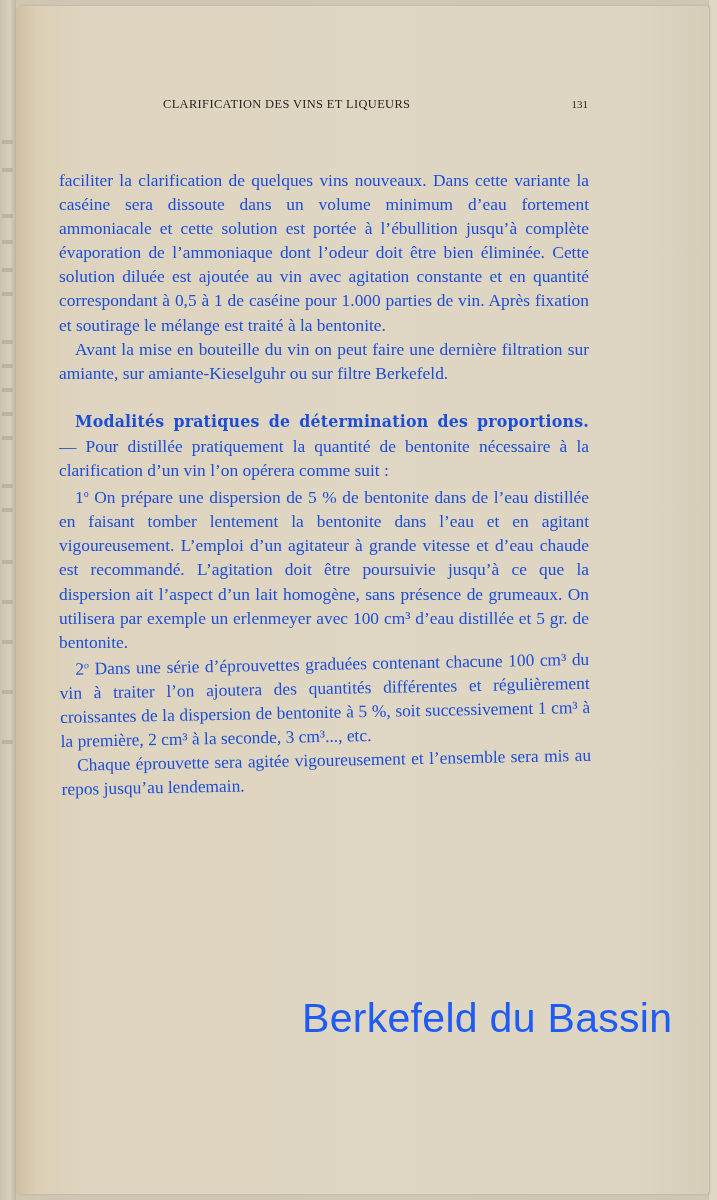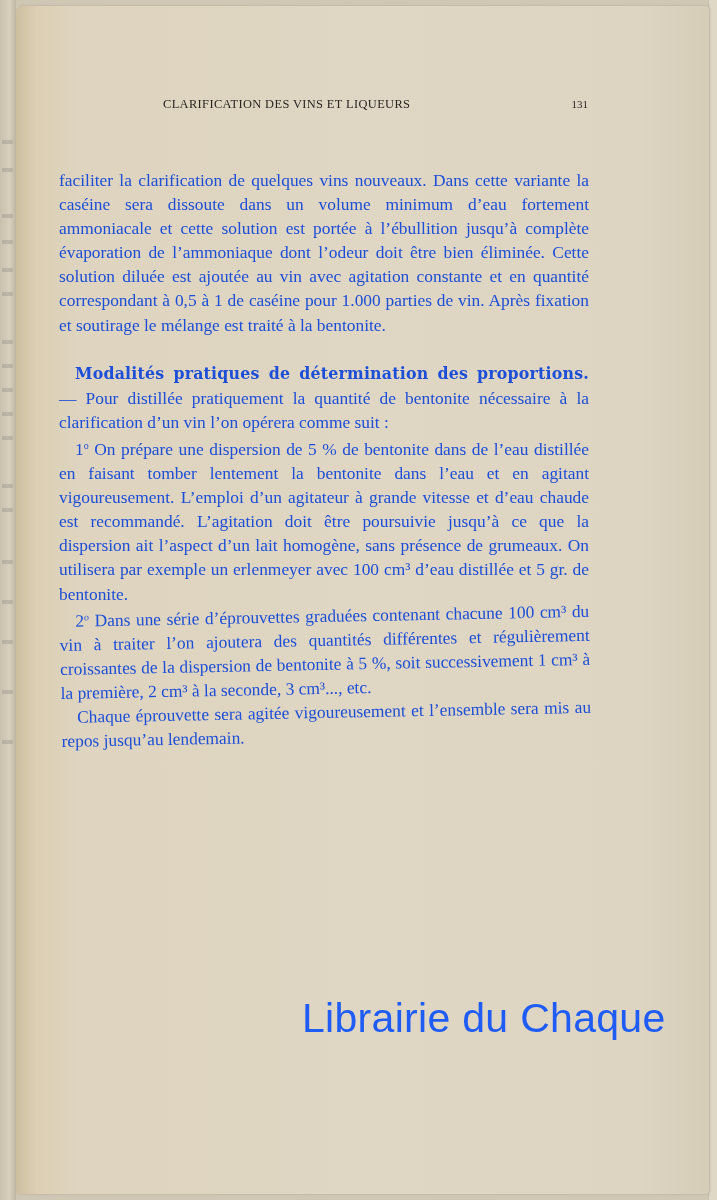--- a/index.html
+++ b/index.html
@@ -143,21 +143,22 @@
 
 <div class="page"></div>
 
 <div class="header">
   <span class="running-title">CLARIFICATION DES VINS ET LIQUEURS</span>
   <span class="page-number">131</span>
 </div>
 
 <div class="body-text">
   <p>faciliter la clarification de quelques vins nouveaux. Dans cette variante la caséine sera dissoute dans un volume minimum d’eau fortement ammoniacale et cette solution est portée à l’ébullition jusqu’à complète évaporation de l’ammoniaque dont l’odeur doit être bien éliminée. Cette solution diluée est ajoutée au vin avec agitation constante et en quantité correspondant à 0,5 à 1 de caséine pour 1.000 parties de vin. Après fixation et soutirage le mélange est traité à la bentonite.</p>
+  <p class="indent">Avant la mise en bouteille du vin on peut faire une dernière filtration sur amiante, sur amiante-Kieselguhr ou sur filtre Berkefeld.</p>
   <p class="indent section"><span class="section-title">Modalités pratiques de détermination des proportions.</span><span> — Pour distillée pratiquement la quantité de bentonite nécessaire à la clarification d’un vin l’on opérera comme suit :</span></p>
   <p class="indent"><span>1</span><span class="sup">o</span><span> On prépare une dispersion de 5 % de bentonite dans de l’eau distillée en faisant tomber lentement la bentonite dans l’eau et en agitant vigoureusement. L’emploi d’un agitateur à grande vitesse et d’eau chaude est recommandé. L’agitation doit être poursuivie jusqu’à ce que la dispersion ait l’aspect d’un lait homogène, sans présence de grumeaux. On utilisera par exemple un erlenmeyer avec 100 cm³ d’eau distillée et 5 gr. de bentonite.</span></p>
   <div class="tilted">
     <p class="indent"><span>2</span><span class="sup">o</span><span> Dans une série d’éprouvettes graduées contenant chacune 100 cm³ du vin à traiter l’on ajoutera des quantités différentes et régulièrement croissantes de la dispersion de bentonite à 5 %, soit successivement 1 cm³ à la première, 2 cm³ à la seconde, 3 cm³..., etc.</span></p>
     <p class="indent">Chaque éprouvette sera agitée vigoureusement et l’ensemble sera mis au repos jusqu’au lendemain.</p>
   </div>
 </div>
 
-<div class="watermark">Librairie du Chaque</div>
+<div class="watermark">Berkefeld du Bassin</div>
 
 </body></html>

